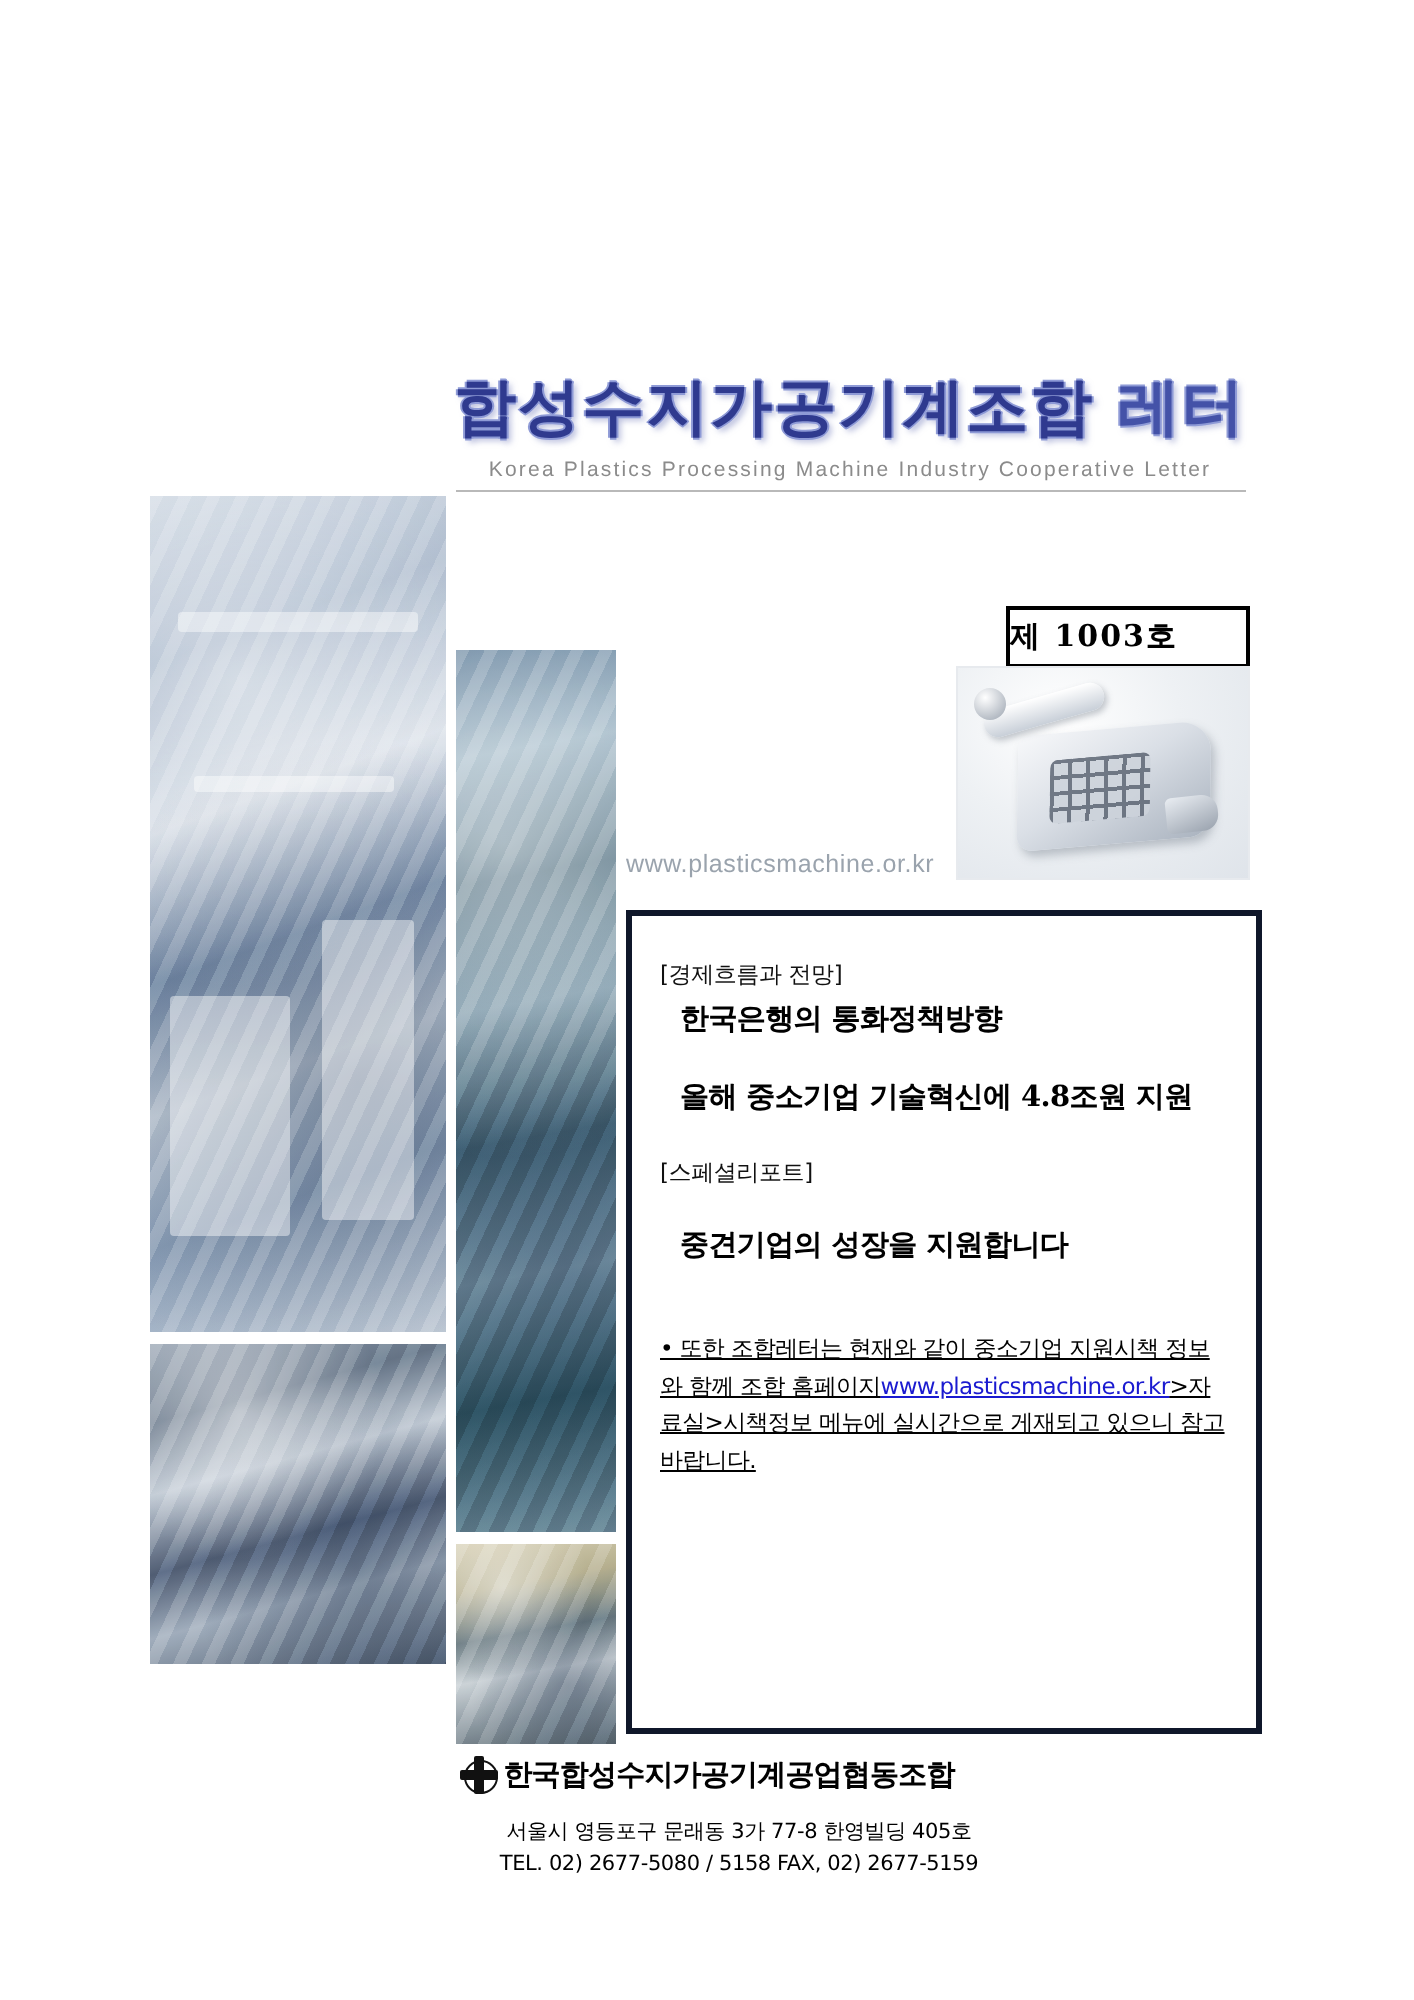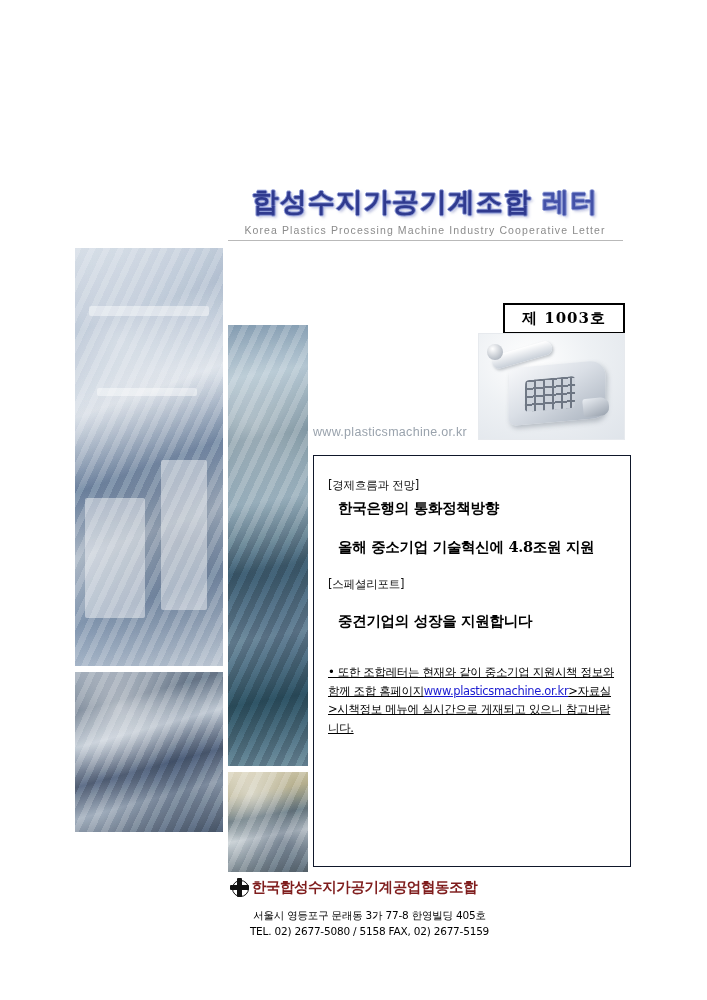--- a/index.html
+++ b/index.html
@@ -27,21 +27,21 @@
   
   .masthead {
     position: absolute;
     left: 215px;
     top: 188px;
     width: 420px;
     text-align: center;
   }
   .masthead-title {
     font-family: "DejaVu Sans", sans-serif;
-    font-size: 27px;
+    font-size: 31px;
     font-weight: bold;
     letter-spacing: 1px;
     color: #2f3a8f;
     line-height: 1.05;
     white-space: nowrap;
     text-shadow:
        1px 0 0 #8e9ad6,
       -1px 0 0 #8e9ad6,
        0 1px 0 #8e9ad6,
        0 -1px 0 #8e9ad6,
@@ -70,21 +70,20 @@
   
   .issue-box {
     position: absolute;
     left: 503px;
     top: 303px;
     width: 118px;
     height: 27px;
     border: 2px solid #000;
     display: flex;
     align-items: center;
-    justify-content: center;
     background: #fff;
   }
   .issue-box span {
     font-family: "DejaVu Serif", serif;
     font-size: 15px;
     font-weight: bold;
     letter-spacing: 1px;
     color: #000;
   }
 
@@ -214,21 +213,21 @@
   .b3 { left: 10px; top: 250px; width: 60px; height: 120px; background: rgba(255,255,255,0.25); }
   .b4 { left: 86px; top: 212px; width: 46px; height: 150px; background: rgba(60,90,130,0.30); }
 
   
   .contents {
     position: absolute;
     left: 313px;
     top: 455px;
     width: 318px;
     height: 412px;
-    border: 1px solid #0f172a;
+    border: 3px solid #0f172a;
     background: #ffffff;
     box-sizing: border-box;
     padding: 22px 14px 14px 14px;
   }
   .toc-item { margin-bottom: 20px; }
   .toc-cat {
     font-family: "DejaVu Sans", sans-serif;
     font-size: 11.5px;
     color: #111;
     margin-bottom: 6px;
@@ -266,21 +265,21 @@
     width: 707px;
     text-align: center;
   }
   .footer-org {
     display: inline-flex;
     align-items: center;
     gap: 3px;
     font-family: Liberation Sans, sans-serif;
     font-size: 14.5px;
     font-weight: bold;
-    color: #7f1d1d;
+    color: #000000;
     letter-spacing: -0.4px;
   }
   .org-mark {
     width: 19px; height: 19px;
     position: relative;
     display: inline-block;
   }
   .org-mark i {
     position: absolute;
     background: #111;

